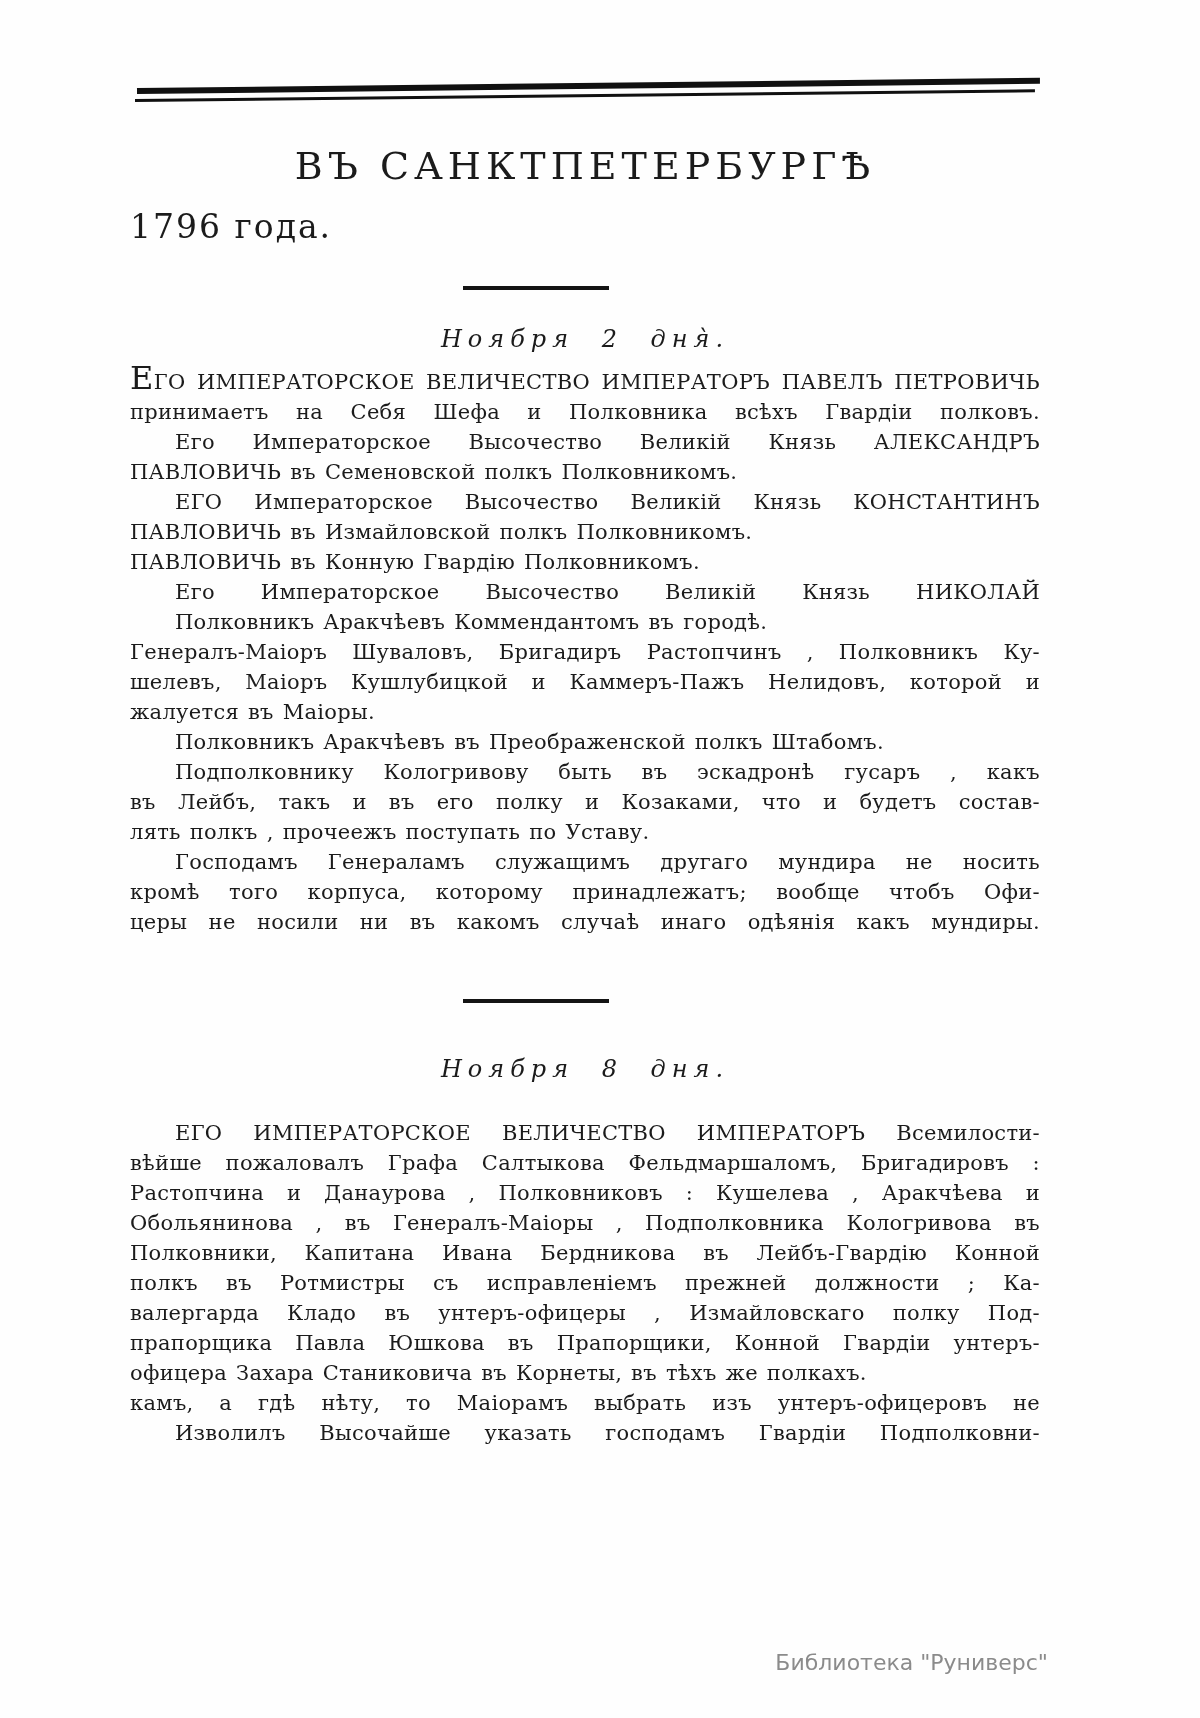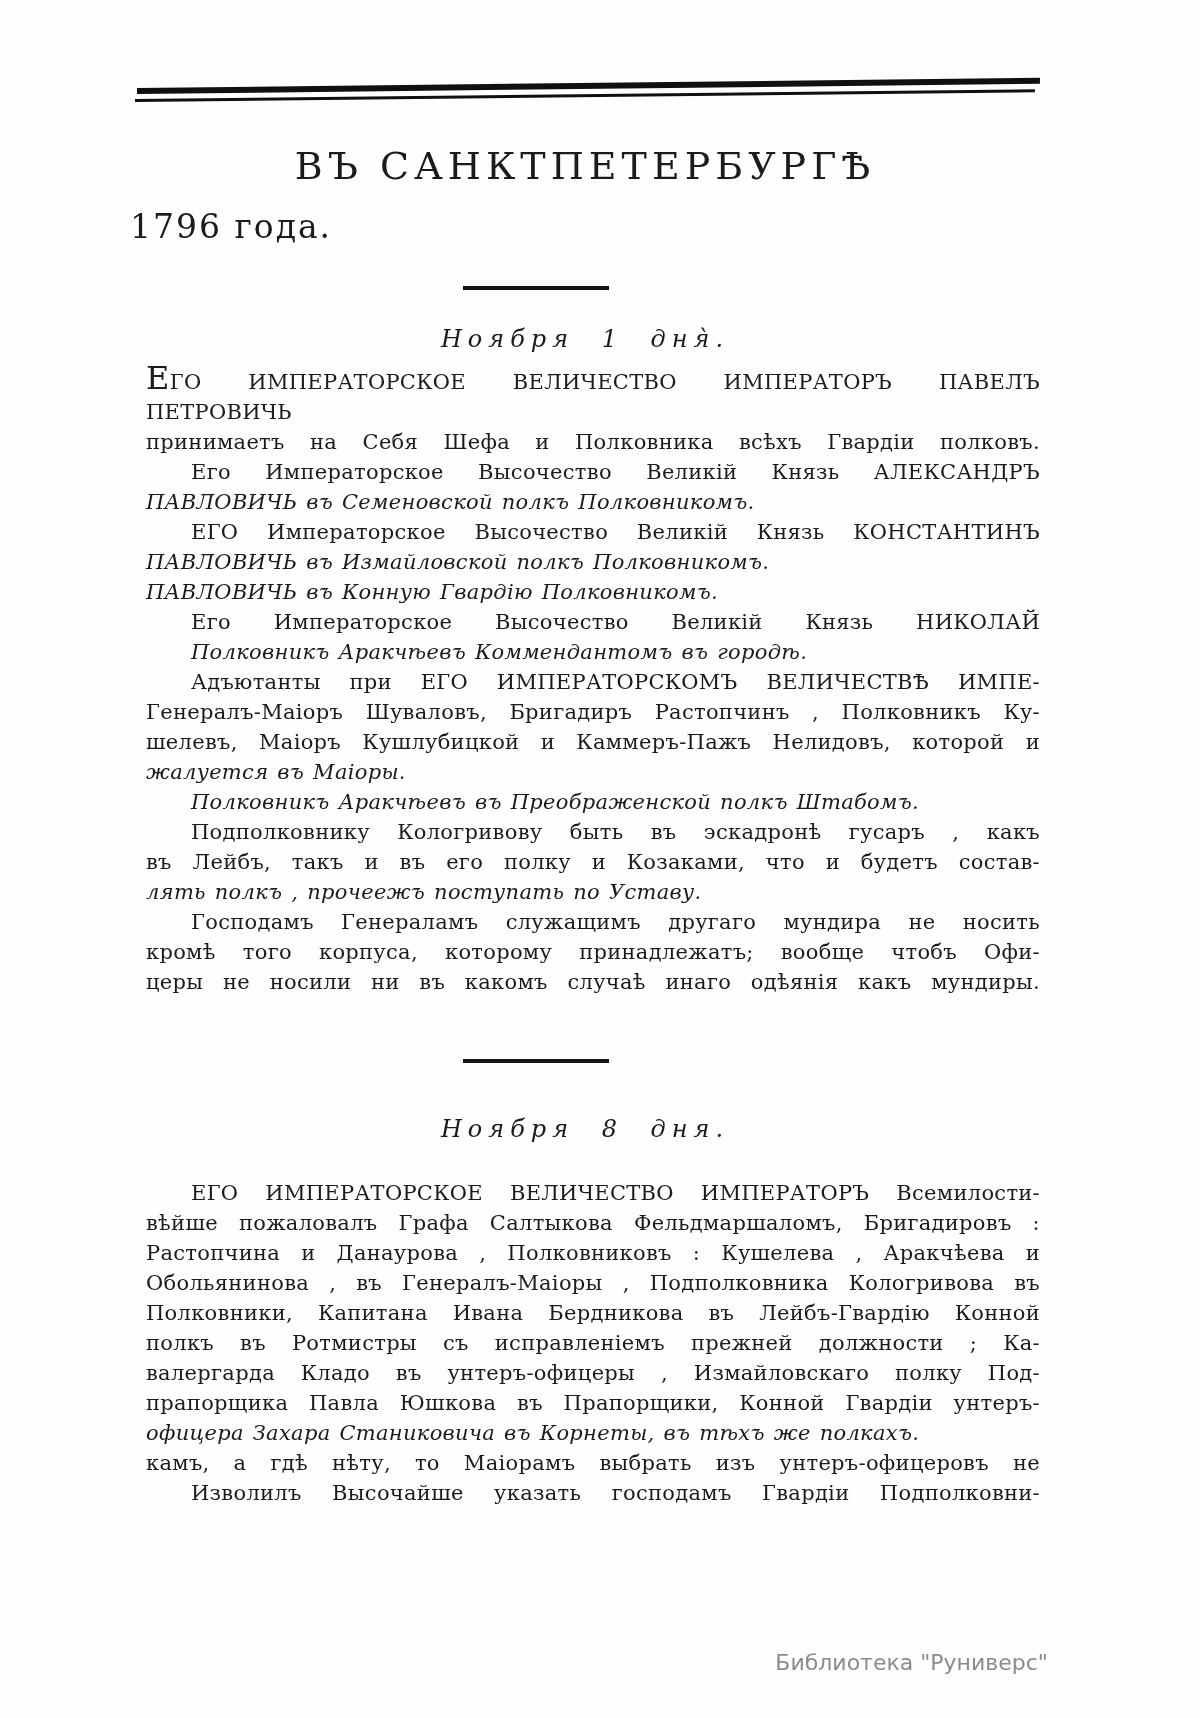--- a/index.html
+++ b/index.html
@@ -47,23 +47,22 @@
     font-size: 24px; letter-spacing: 6px; word-spacing: 14px;
     margin: 32px 0 6px; line-height: 34px;
   }
   .day-section:nth-of-type(2) .day-heading { margin: 49px 0 32px; }
   .paragraph { margin: 0; }
   .line {
     font-size: 21px; line-height: 30px;
     letter-spacing: 0.3px; word-spacing: 2px;
     text-align: justify; text-align-last: justify;
     white-space: normal;
-    margin-left: 16px;
   }
-  .line.no-just { text-align-last: left; font-style: italic; }
+  .line.no-just { text-align-last: left; }
   .line.indent { text-indent: 45px; }
   .lead-cap { font-size: 32px; line-height: 1; }
   .watermark {
     position: absolute; top: 1650px; right: 152px;
     font-family: "DejaVu Sans", sans-serif;
     font-size: 22px; color: #8b8b8b;
   }
 </style>
 </head>
 <body>
@@ -71,42 +70,41 @@
 <div class="page">
   <div class="rule-thick"></div>
   <div class="rule-thin"></div>
 
   <h1 class="main-title">ВЪ САНКТПЕТЕРБУРГѢ</h1>
   <h2 class="sub-title">1796 года.</h2>
 
   <div class="sections">
       <section class="day-section">
         <div class="divider"></div>
-        <div class="day-heading">Ноября 1 дня̀.</div>
+        <div class="day-heading">Ноября 2 дня̀.</div>
         <div class="paragraph">
           <div class="line"><span class="lead-cap">Е</span><span>ГО ИМПЕРАТОРСКОЕ ВЕЛИЧЕСТВО ИМПЕРАТОРЪ ПАВЕЛЪ ПЕТРОВИЧЬ</span></div>
           <div class="line">принимаетъ на Себя Шефа и Полковника всѣхъ Гвардіи полковъ.</div>
         </div>
         <div class="paragraph">
           <div class="line indent">Его Императорское Высочество Великій Князь АЛЕКСАНДРЪ</div>
           <div class="line no-just">ПАВЛОВИЧЬ въ Семеновской полкъ Полковникомъ.</div>
         </div>
         <div class="paragraph">
           <div class="line indent">ЕГО Императорское Высочество Великій Князь КОНСТАНТИНЪ</div>
           <div class="line no-just">ПАВЛОВИЧЬ въ Измайловской полкъ Полковникомъ.</div>
         </div>
         <div class="paragraph">
           <div class="line no-just">ПАВЛОВИЧЬ въ Конную Гвардію Полковникомъ.</div>
           <div class="line indent">Его Императорское Высочество Великій Князь НИКОЛАЙ</div>
         </div>
         <div class="paragraph">
           <div class="line indent no-just">Полковникъ Аракчѣевъ Коммендантомъ въ городѣ.</div>
         </div>
         <div class="paragraph">
-          <div class="line indent">Адъютанты при ЕГО ИМПЕРАТОРСКОМЪ ВЕЛИЧЕСТВѢ ИМПЕ-</div>
           <div class="line">Генералъ-Маіоръ Шуваловъ, Бригадиръ Растопчинъ , Полковникъ Ку-</div>
           <div class="line">шелевъ, Маіоръ Кушлубицкой и Каммеръ-Пажъ Нелидовъ, которой и</div>
           <div class="line no-just">жалуется въ Маіоры.</div>
         </div>
         <div class="paragraph">
           <div class="line indent no-just">Полковникъ Аракчѣевъ въ Преображенской полкъ Штабомъ.</div>
         </div>
         <div class="paragraph">
           <div class="line indent">Подполковнику Кологривову быть въ эскадронѣ гусаръ , какъ</div>
           <div class="line">въ Лейбъ, такъ и въ его полку и Козаками, что и будетъ состав-</div>

